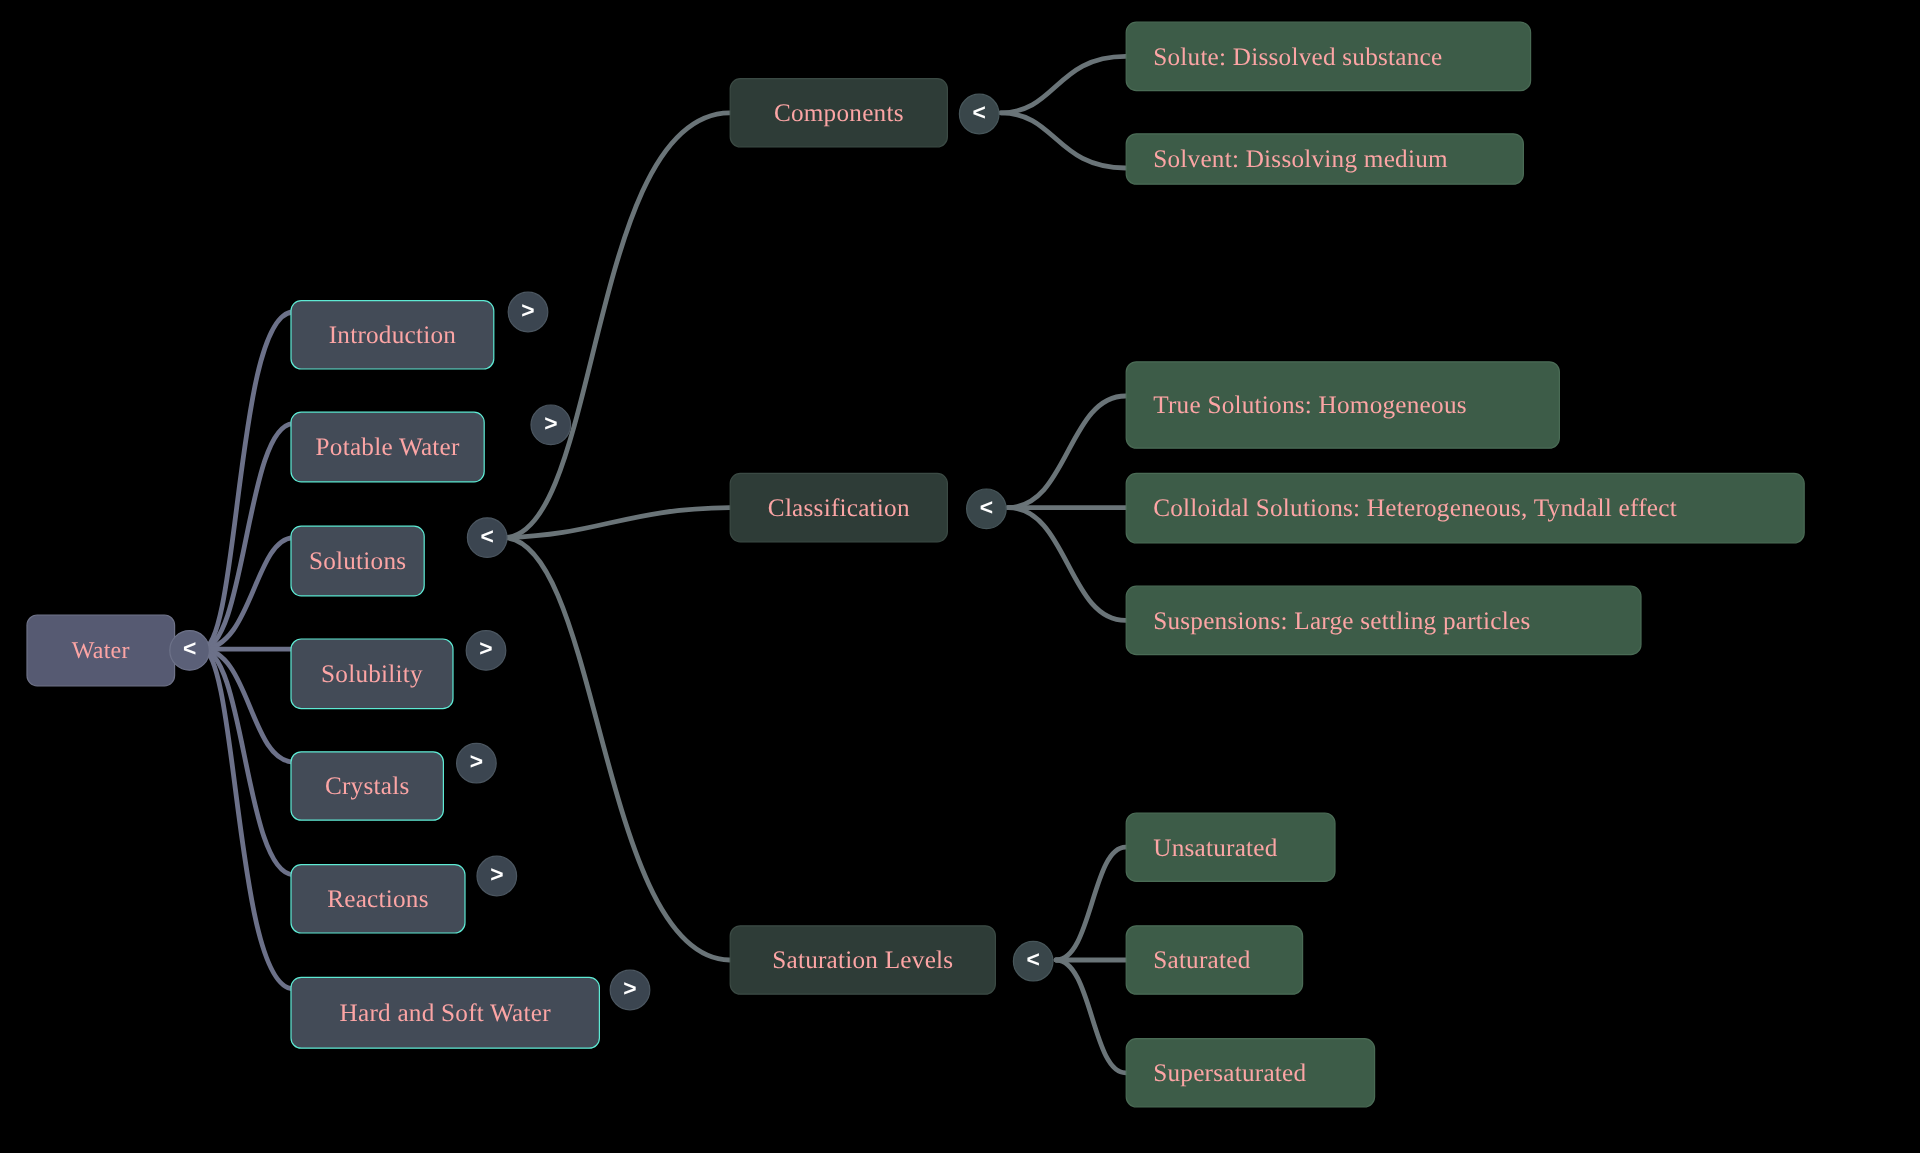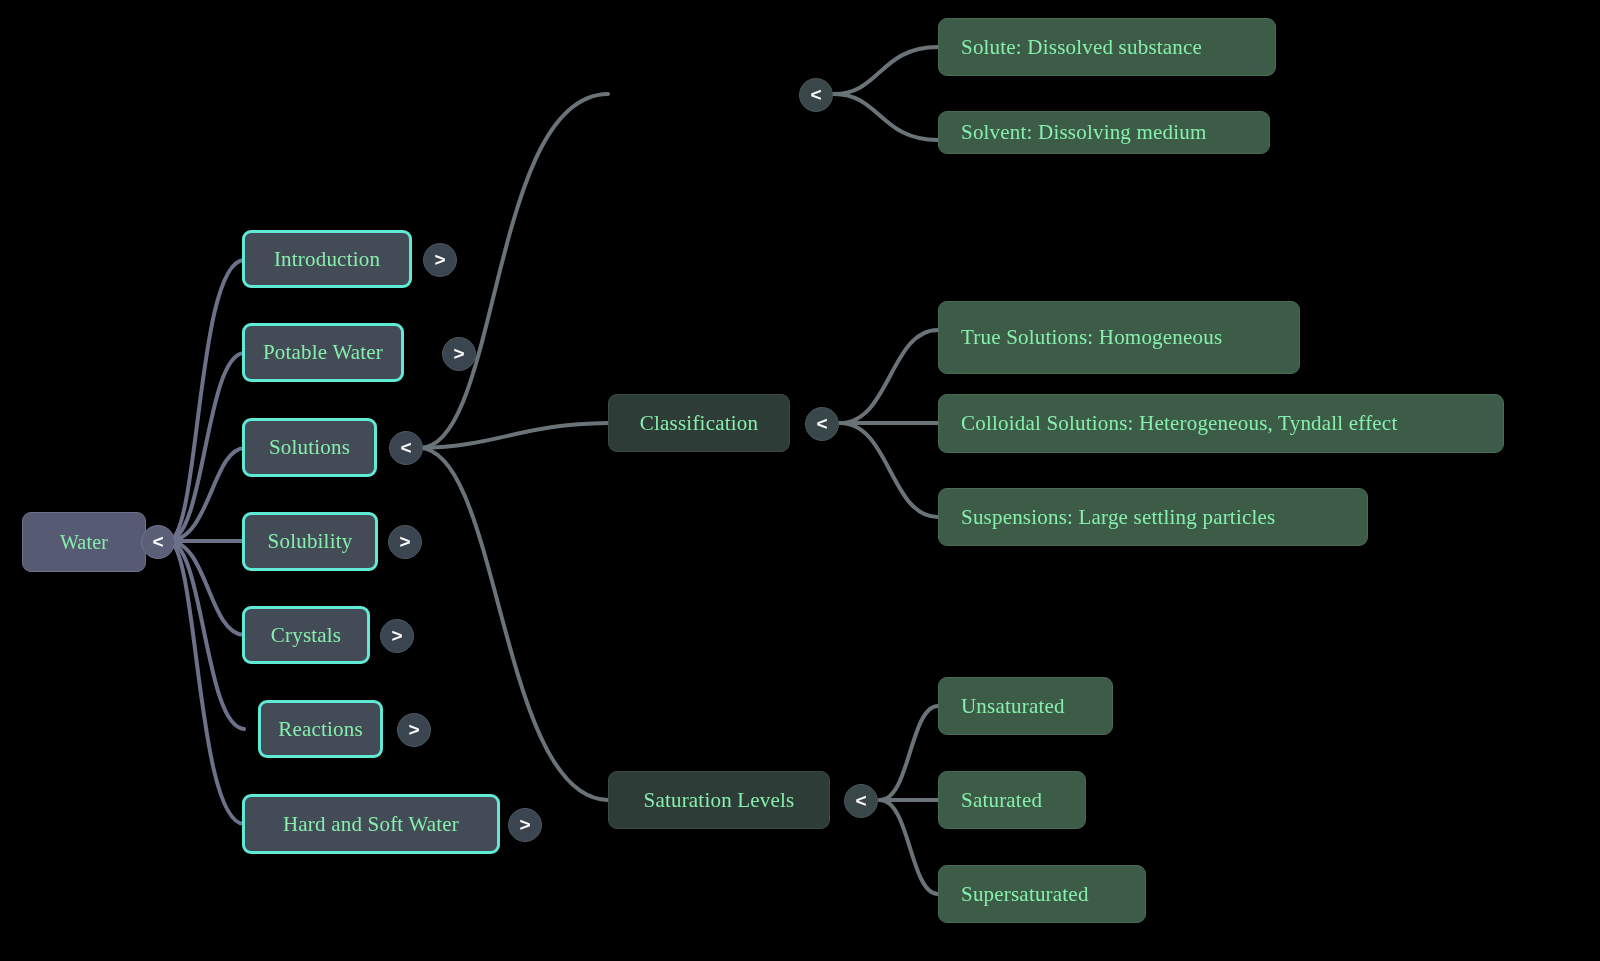--- a/index.html
+++ b/index.html
@@ -23,40 +23,41 @@
     width: 1600px;
     height: 961px;
     pointer-events: none;
   }
   .node {
     position: absolute;
     box-sizing: border-box;
     display: flex;
     align-items: center;
     border-radius: 9px;
-    color: #86efac;
+    color: #fca5a5;
     font-size: 21px;
     line-height: 1;
     padding: 0 18px;
     white-space: nowrap;
     letter-spacing: 0.2px;
     text-align: center;
   }
   .node.root {
     background: #565a72;
     border: 1px solid #6e7288;
     font-size: 20px;
     justify-content: center;
     padding: 16px;
   }
   .node.lvl1 {
     background: #434b57;
-    border: 3px solid #5eead4;
+    border: 1px solid #5eead4;
     justify-content: center;
     padding: 0 20px;
+    margin-top: 20px;
   }
   .node.lvl2 {
     background: #2e3c37;
     border: 1px solid #3b4a44;
     justify-content: center;
     padding: 0 20px;
   }
   .node.leaf {
     background: #3d5c48;
     border: 1px solid #4a6b55;
@@ -138,55 +139,58 @@
     <span>&gt;</span>
   </div>
 
   <div class="node lvl1" style="left:242px; top:323px; width:162px; height:59px;">
     <span>Potable Water</span>
   </div>
   <div class="toggle dark" style="left:442px; top:337px;">
     <span>&gt;</span>
   </div>
 
-  <div class="node lvl1" style="left:242px; top:418px; width:135px; height:59px;">
+  <div class="node lvl1" style="left:242px; top:418px; width:112px; height:59px;">
     <span>Solutions</span>
   </div>
   <div class="toggle dark" style="left:389px; top:431px;">
     <span>&lt;</span>
   </div>
 
   <div class="node lvl1" style="left:242px; top:512px; width:136px; height:59px;">
     <span>Solubility</span>
   </div>
   <div class="toggle dark" style="left:388px; top:525px;">
     <span>&gt;</span>
   </div>
 
   <div class="node lvl1" style="left:242px; top:606px; width:128px; height:58px;">
     <span>Crystals</span>
   </div>
   <div class="toggle dark" style="left:380px; top:619px;">
     <span>&gt;</span>
   </div>
 
-  <div class="node lvl1" style="left:258px; top:700px; width:125px; height:58px;">
+  <div class="node lvl1" style="left:242px; top:700px; width:146px; height:58px;">
     <span>Reactions</span>
   </div>
   <div class="toggle dark" style="left:397px; top:713px;">
     <span>&gt;</span>
   </div>
 
   <div class="node lvl1" style="left:242px; top:794px; width:258px; height:60px;">
     <span>Hard and Soft Water</span>
   </div>
   <div class="toggle dark" style="left:508px; top:808px;">
     <span>&gt;</span>
   </div>
 
+  <div class="node lvl2" style="left:608px; top:65px; width:182px; height:58px;">
+    <span>Components</span>
+  </div>
   <div class="toggle green" style="left:799px; top:78px;">
     <span>&lt;</span>
   </div>
 
   <div class="node leaf" style="left:938px; top:18px; width:338px; height:58px;">
     <span>Solute: Dissolved substance</span>
   </div>
   <div class="node leaf" style="left:938px; top:111px; width:332px; height:43px;">
     <span>Solvent: Dissolving medium</span>
   </div>

